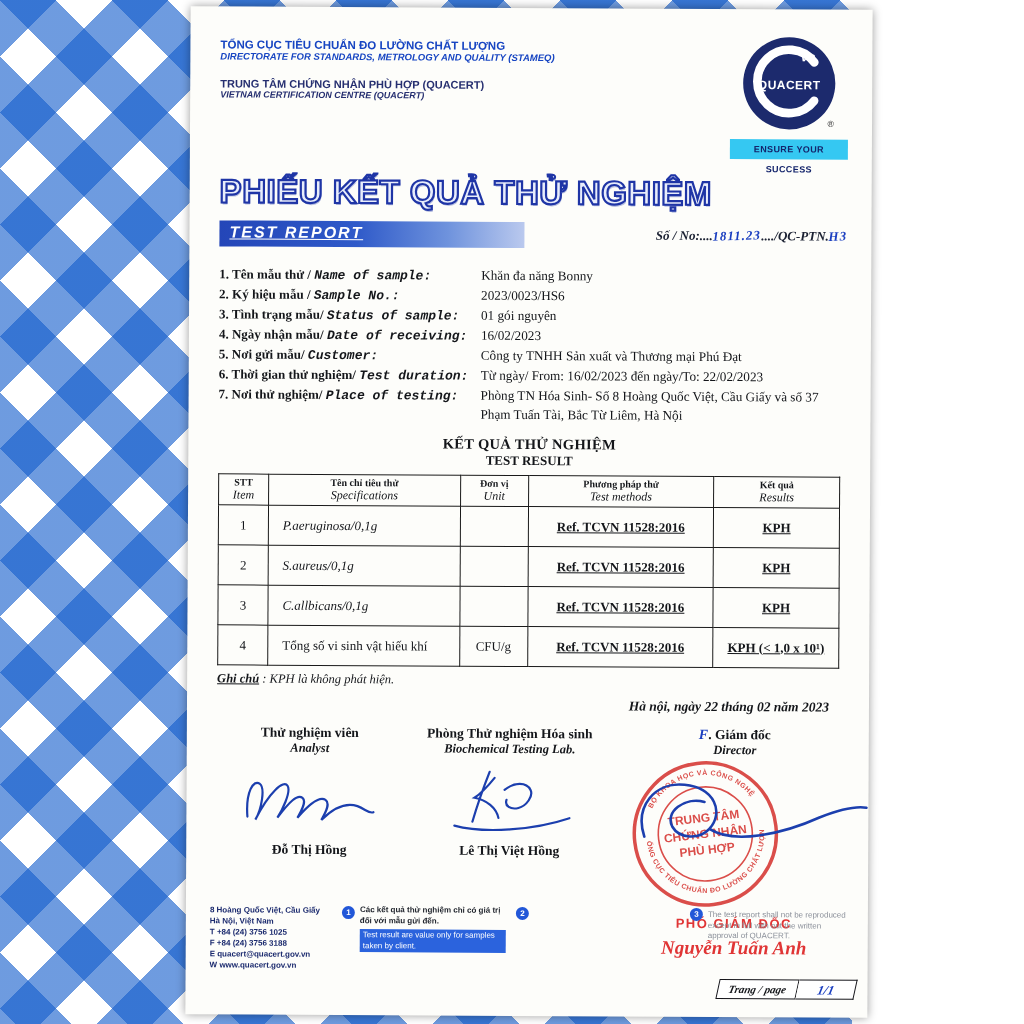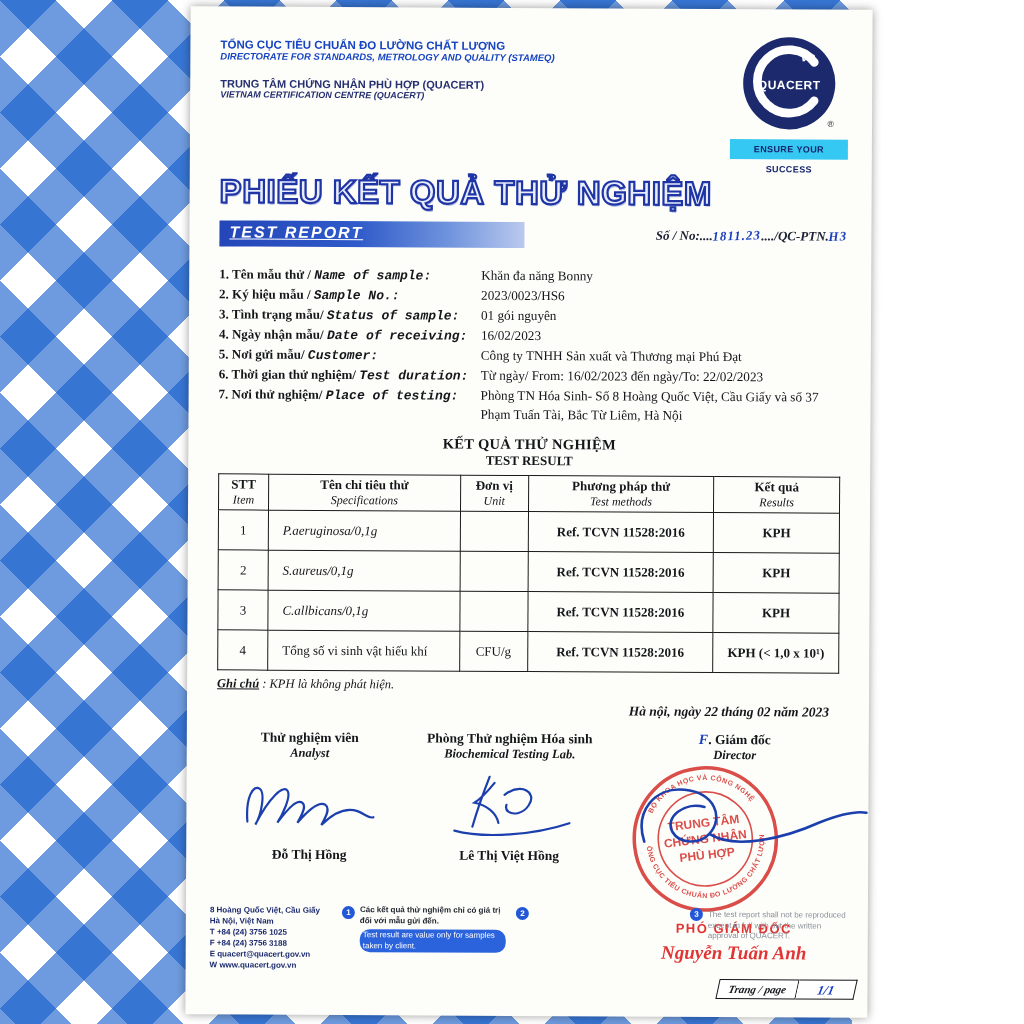--- a/index.html
+++ b/index.html
@@ -57,26 +57,26 @@
   .fl-en { font-weight:700; font-style:italic;font-family:Liberation Mono, monospace; }
   .field-value { flex:1; font-size:13.2px; }
   
   .result-head { text-align:center; margin-top:12px; }
   .result-vi { font-weight:700; font-size:14.5px; letter-spacing:0.3px; }
   .result-en { font-weight:700; font-size:13px; }
   
   table.results { border-collapse:collapse; margin:6px auto 0 auto; width:622px; font-size:13px; }
   .results th, .results td { border:1.5px solid #1a1a1a; }
   .results th { padding:2px 4px; }
-  .th-vi { font-weight:700; font-size:13px; }
+  .th-vi { font-weight:700; font-size:10px; }
   .th-en { font-weight:400; font-style:italic; font-size:12px;text-align:center; }
   .results td { height:40px; padding:2px 6px; }
   td.c-stt, td.c-unit, td.c-method, td.c-result { text-align:center; }
   td.c-spec { padding-left:14px; }
-  td.c-method, td.c-result { font-weight:700; }
+  td.c-method, td.c-result { font-weight:700;text-decoration:underline; }
   tbody tr:nth-child(-n+3) td.c-spec { font-style:italic; }
   col.w-stt{width:50px;} col.w-spec{width:192px;} col.w-unit{width:68px;} col.w-method{width:186px;} col.w-result{width:126px;}
   
   .ghichu { margin:6px 30px 0 30px; font-size:12.5px; font-style:italic; }
   .gc-label { font-weight:700; text-decoration:underline; }
   .date-line { margin:10px 40px 0 0; text-align:right; font-weight:700; font-style:italic; font-size:13.5px; }
   
   .signatures { position:relative; display:flex; margin:12px 14px 0 28px; }
   .sig-col { text-align:center; }
   .sig-col1 { flex:0 0 190px; }
@@ -97,21 +97,21 @@
   .prefix-ink { font-style:italic; font-weight:700; color:#1b3fc0; font-size:14px; }
   
   .footer { position:absolute; left:24px; right:14px; top:898px; display:flex; gap:10px; align-items:flex-start;
             font-family:"Liberation Sans","DejaVu Sans",sans-serif; }
   .addr { flex:0 0 122px; font-size:8px; line-height:11px; font-weight:700; color:#1b2a6e; }
   .fnote { flex:1; display:flex; gap:5px; }
   .fnote-num { flex:none; width:13px; height:13px; border-radius:50%; background:#2257d8; color:#fff;
                font:700 8px/13px "Liberation Sans","DejaVu Sans",sans-serif; text-align:center; margin-top:1px; }
   .fnote-vi { font-weight:700; font-size:8px; line-height:10.5px; color:#22262e; }
   .fnote-en { font-weight:400; font-size:8px; line-height:10.5px; color:#8a8f99; margin-top:3px; }
-  .fnote1 .fnote-en { background:#2b63dd; color:#ffffff; display:inline-block; padding:1px 3px; border-radius:10px; }
+  .fnote1 .fnote-en { background:#2b63dd; color:#ffffff; display:inline-block; padding:1px 3px; border-radius:0; }
   
   .pagebox { position:absolute; right:12px; top:970px; display:flex; }
   .pb-label { border:1.5px solid #15151a; transform:skewX(-12deg); padding:3px 10px;
               font:700 italic 11px "Liberation Serif","DejaVu Serif",serif; background:#fff; }
   .pb-value { border:1.5px solid #15151a; border-left:none; transform:skewX(-12deg); width:58px; text-align:center;
               font:700 italic 13px "Liberation Serif","DejaVu Serif",serif; color:#1b3fc0; background:#fff; padding-top:2px; }
 </style>
 </head>
 <body>
 

